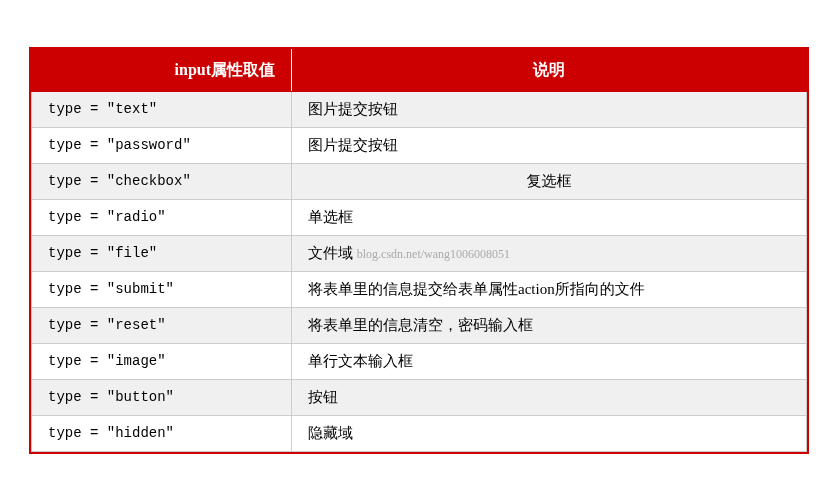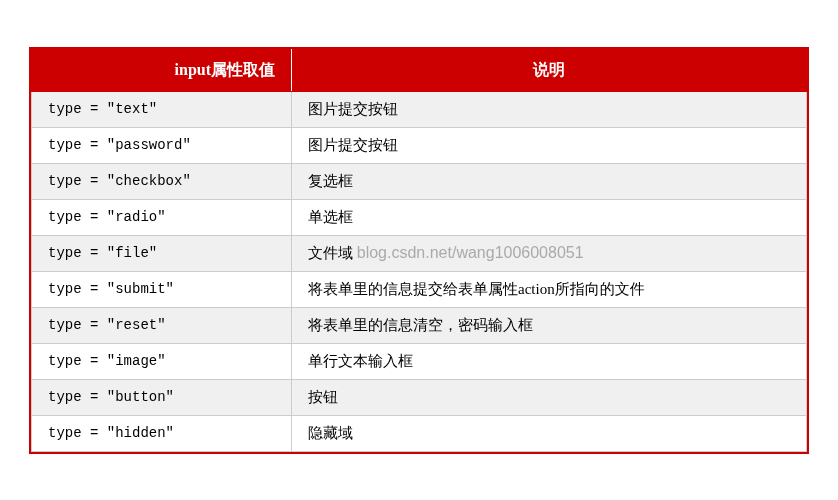--- a/index.html
+++ b/index.html
@@ -82,29 +82,29 @@
     <tr>
           <td>type = "text"</td>
           <td style="position: relative;">图片提交按钮</td>
         </tr>
         <tr>
           <td>type = "password"</td>
           <td style="position: relative;">图片提交按钮</td>
         </tr>
         <tr>
           <td>type = "checkbox"</td>
-          <td style="position: relative;">复选框</td>
+          <td style="position: relative; text-align: center;">复选框</td>
         </tr>
         <tr>
           <td>type = "radio"</td>
           <td style="position: relative; font-family: Liberation Serif, serif;">单选框</td>
         </tr>
         <tr>
           <td>type = "file"</td>
-          <td style="position: relative;"><span>文件域   </span><span style="color: rgb(170, 170, 170); font-size: 16px; font-family: Liberation Sans, sans-serif;">blog.csdn.net/wang1006008051</span></td>
+          <td style="position: relative;"><span>文件域   </span><span style="color: rgb(170, 170, 170); font-size: 12px; font-family: Liberation Serif, serif;">blog.csdn.net/wang1006008051</span></td>
         </tr>
         <tr>
           <td>type = "submit"</td>
           <td style="position: relative;">将表单里的信息提交给表单属性action所指向的文件</td>
         </tr>
         <tr>
           <td>type = "reset"</td>
           <td style="position: relative;">将表单里的信息清空，密码输入框</td>
         </tr>
         <tr>

